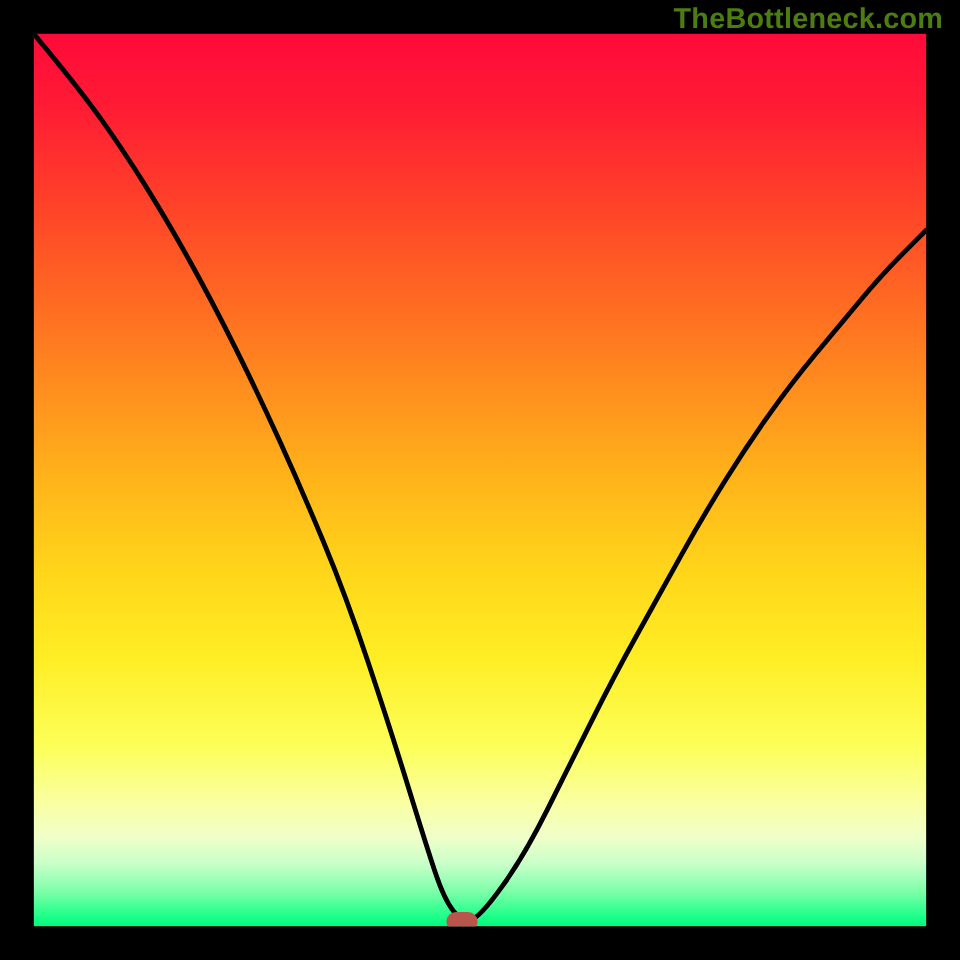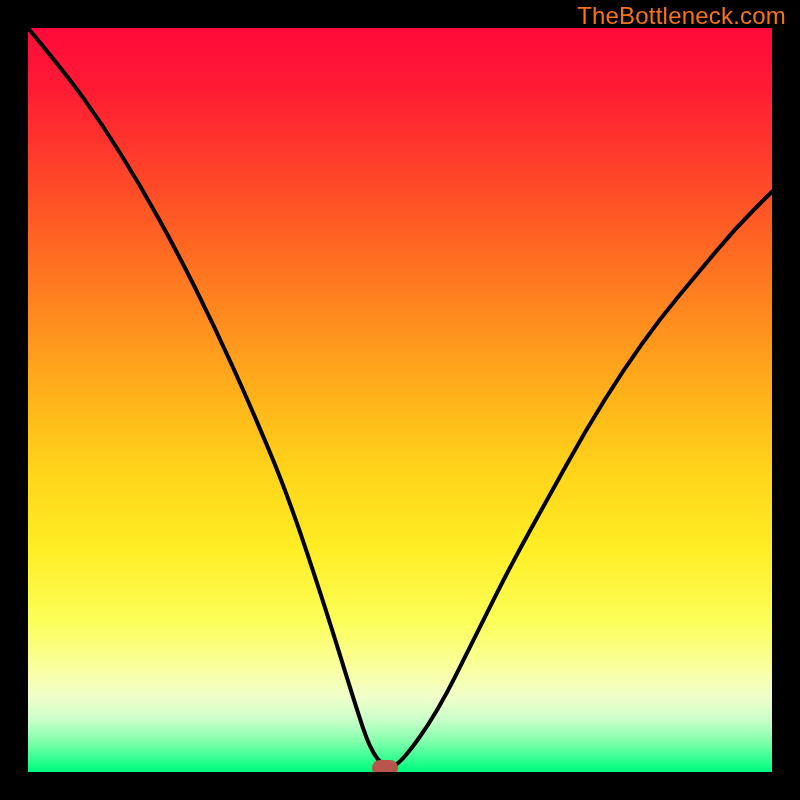--- a/index.html
+++ b/index.html
@@ -15,22 +15,22 @@
     width: 800px;
     height: 800px;
     background: #000;
   }
   .watermark {
     position: absolute;
     top: 2px;
     right: 14px;
     font-family: Arial, Helvetica, sans-serif;
     font-size: 24px;
-    font-weight: 400;
-    color: #f97316;
+    font-weight: 700;
+    color: #4d7c0f;
     letter-spacing: 0.2px;
     z-index: 5;
   }
   .plot-area {
     position: absolute;
     left: 28px;
     top: 28px;
     width: 744px;
     height: 744px;
     overflow: hidden;

